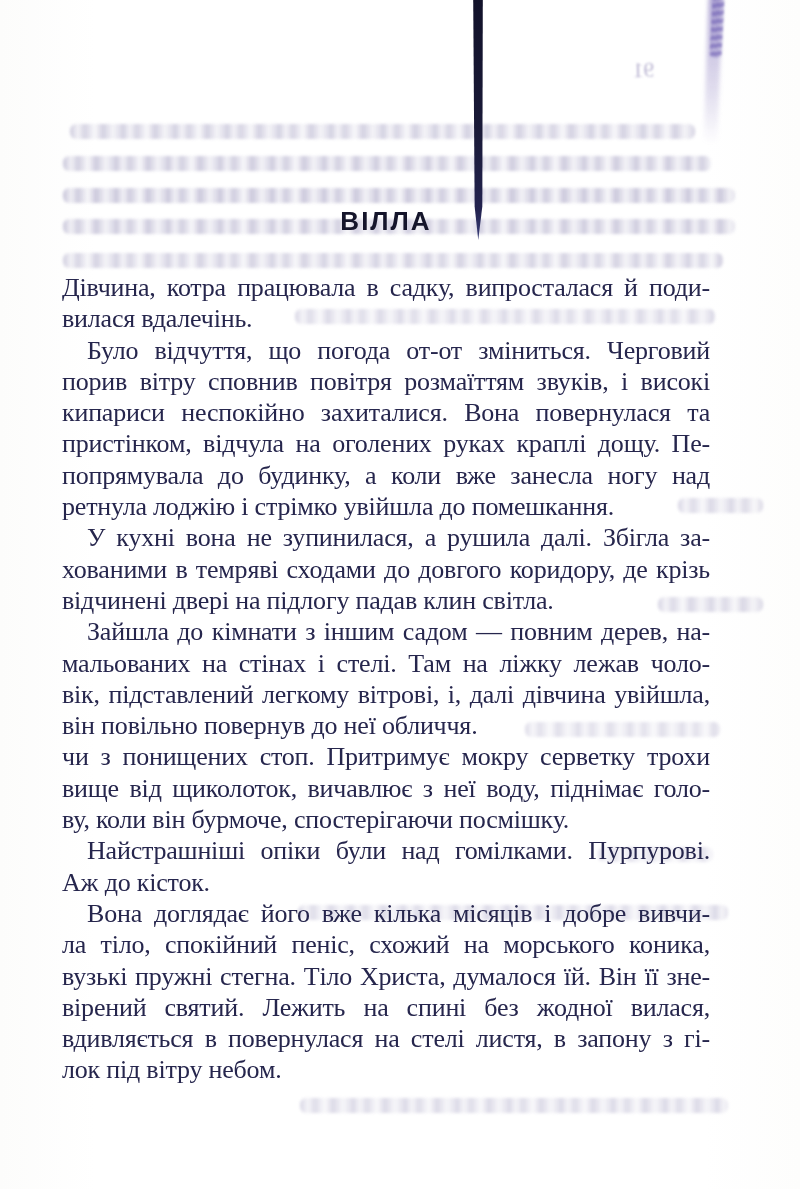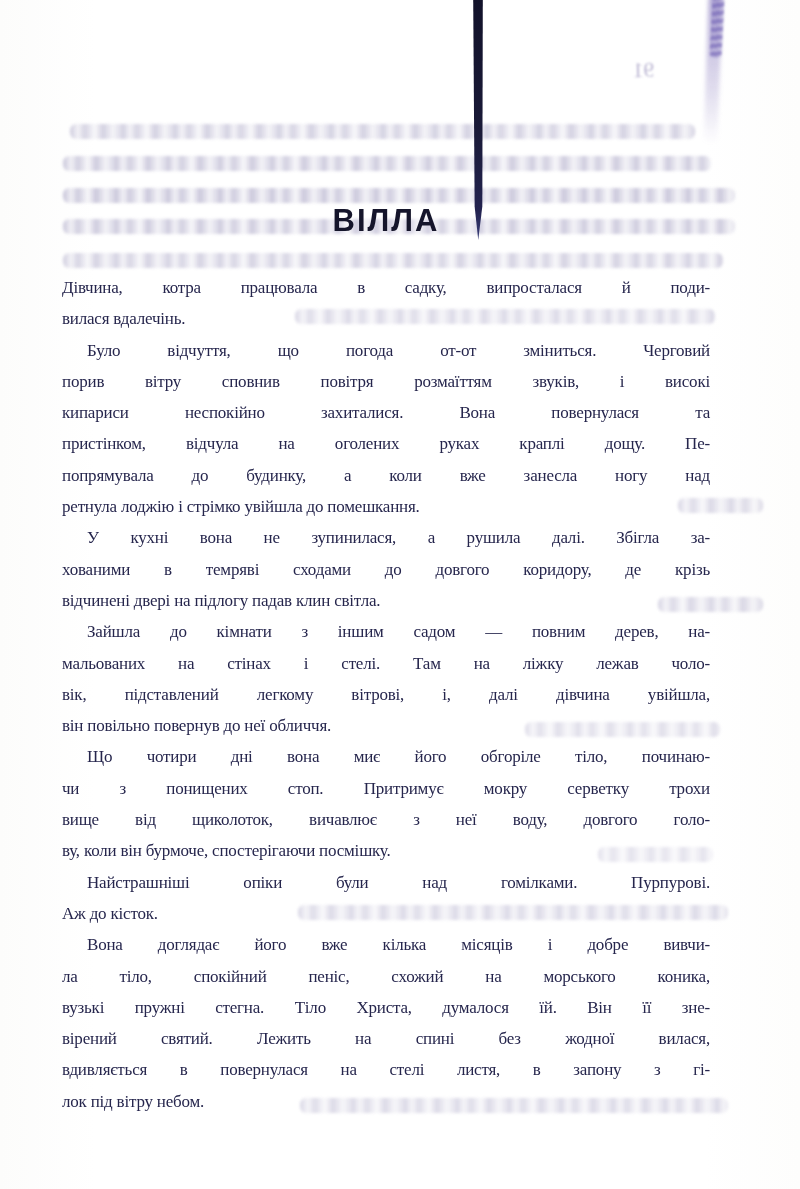--- a/index.html
+++ b/index.html
@@ -15,37 +15,37 @@
     background:linear-gradient(90deg,#fcfcfb 0%, #ffffff 12%, #ffffff 88%, #fdfdfc 100%);
   }
 
   
   .chapter-title {
     position:absolute;
     left:62px; top:203px; width:648px;
     text-align:center;
     font-family:"Liberation Sans", sans-serif;
     font-weight:bold;
-    font-size:31px;
+    font-size:26px;
     line-height:36px;
     letter-spacing:2px;
     color:#15152b;
     z-index:5;
   }
 
   
   .body-text {
     position:absolute;
     left:62px; top:272px; width:648px;
     z-index:4;
   }
   .line {
     height:31.3px;
     line-height:31.3px;
-    font-size:17px;
+    font-size:26px;
     letter-spacing:-0.2px;
     color:#26264d;
     text-align:justify;
     text-align-last:justify;
     white-space:normal;
   }
   .line.indent { text-indent:25px; }
   .line.last   { text-align:right; text-align-last:left; }
 
   
@@ -146,23 +146,22 @@
       <div class="line">пристінком, відчула на оголених руках краплі дощу. Пе-</div>
       <div class="line">попрямувала до будинку, а коли вже занесла ногу над</div>
       <div class="line last">ретнула лоджію і стрімко увійшла до помешкання.</div>
       <div class="line indent">У кухні вона не зупинилася, а рушила далі. Збігла за-</div>
       <div class="line">хованими в темряві сходами до довгого коридору, де крізь</div>
       <div class="line last">відчинені двері на підлогу падав клин світла.</div>
       <div class="line indent">Зайшла до кімнати з іншим садом — повним дерев, на-</div>
       <div class="line">мальованих на стінах і стелі. Там на ліжку лежав чоло-</div>
       <div class="line">вік, підставлений легкому вітрові, і, далі дівчина увійшла,</div>
       <div class="line last">він повільно повернув до неї обличчя.</div>
-      <div class="line indent">Що чотири дні вона миє його обгоріле тіло, починаю-</div>
       <div class="line">чи з понищених стоп. Притримує мокру серветку трохи</div>
-      <div class="line">вище від щиколоток, вичавлює з неї воду, довгого голо-</div>
+      <div class="line">вище від щиколоток, вичавлює з неї воду, піднімає голо-</div>
       <div class="line last">ву, коли він бурмоче, спостерігаючи посмішку.</div>
       <div class="line indent">Найстрашніші опіки були над гомілками. Пурпурові.</div>
       <div class="line last">Аж до кісток.</div>
       <div class="line indent">Вона доглядає його вже кілька місяців і добре вивчи-</div>
       <div class="line">ла тіло, спокійний пеніс, схожий на морського коника,</div>
       <div class="line">вузькі пружні стегна. Тіло Христа, думалося їй. Він її зне-</div>
       <div class="line">вірений святий. Лежить на спині без жодної вилася,</div>
       <div class="line">вдивляється в повернулася на стелі листя, в запону з гі-</div>
       <div class="line last">лок під вітру небом.</div>
     </div>

